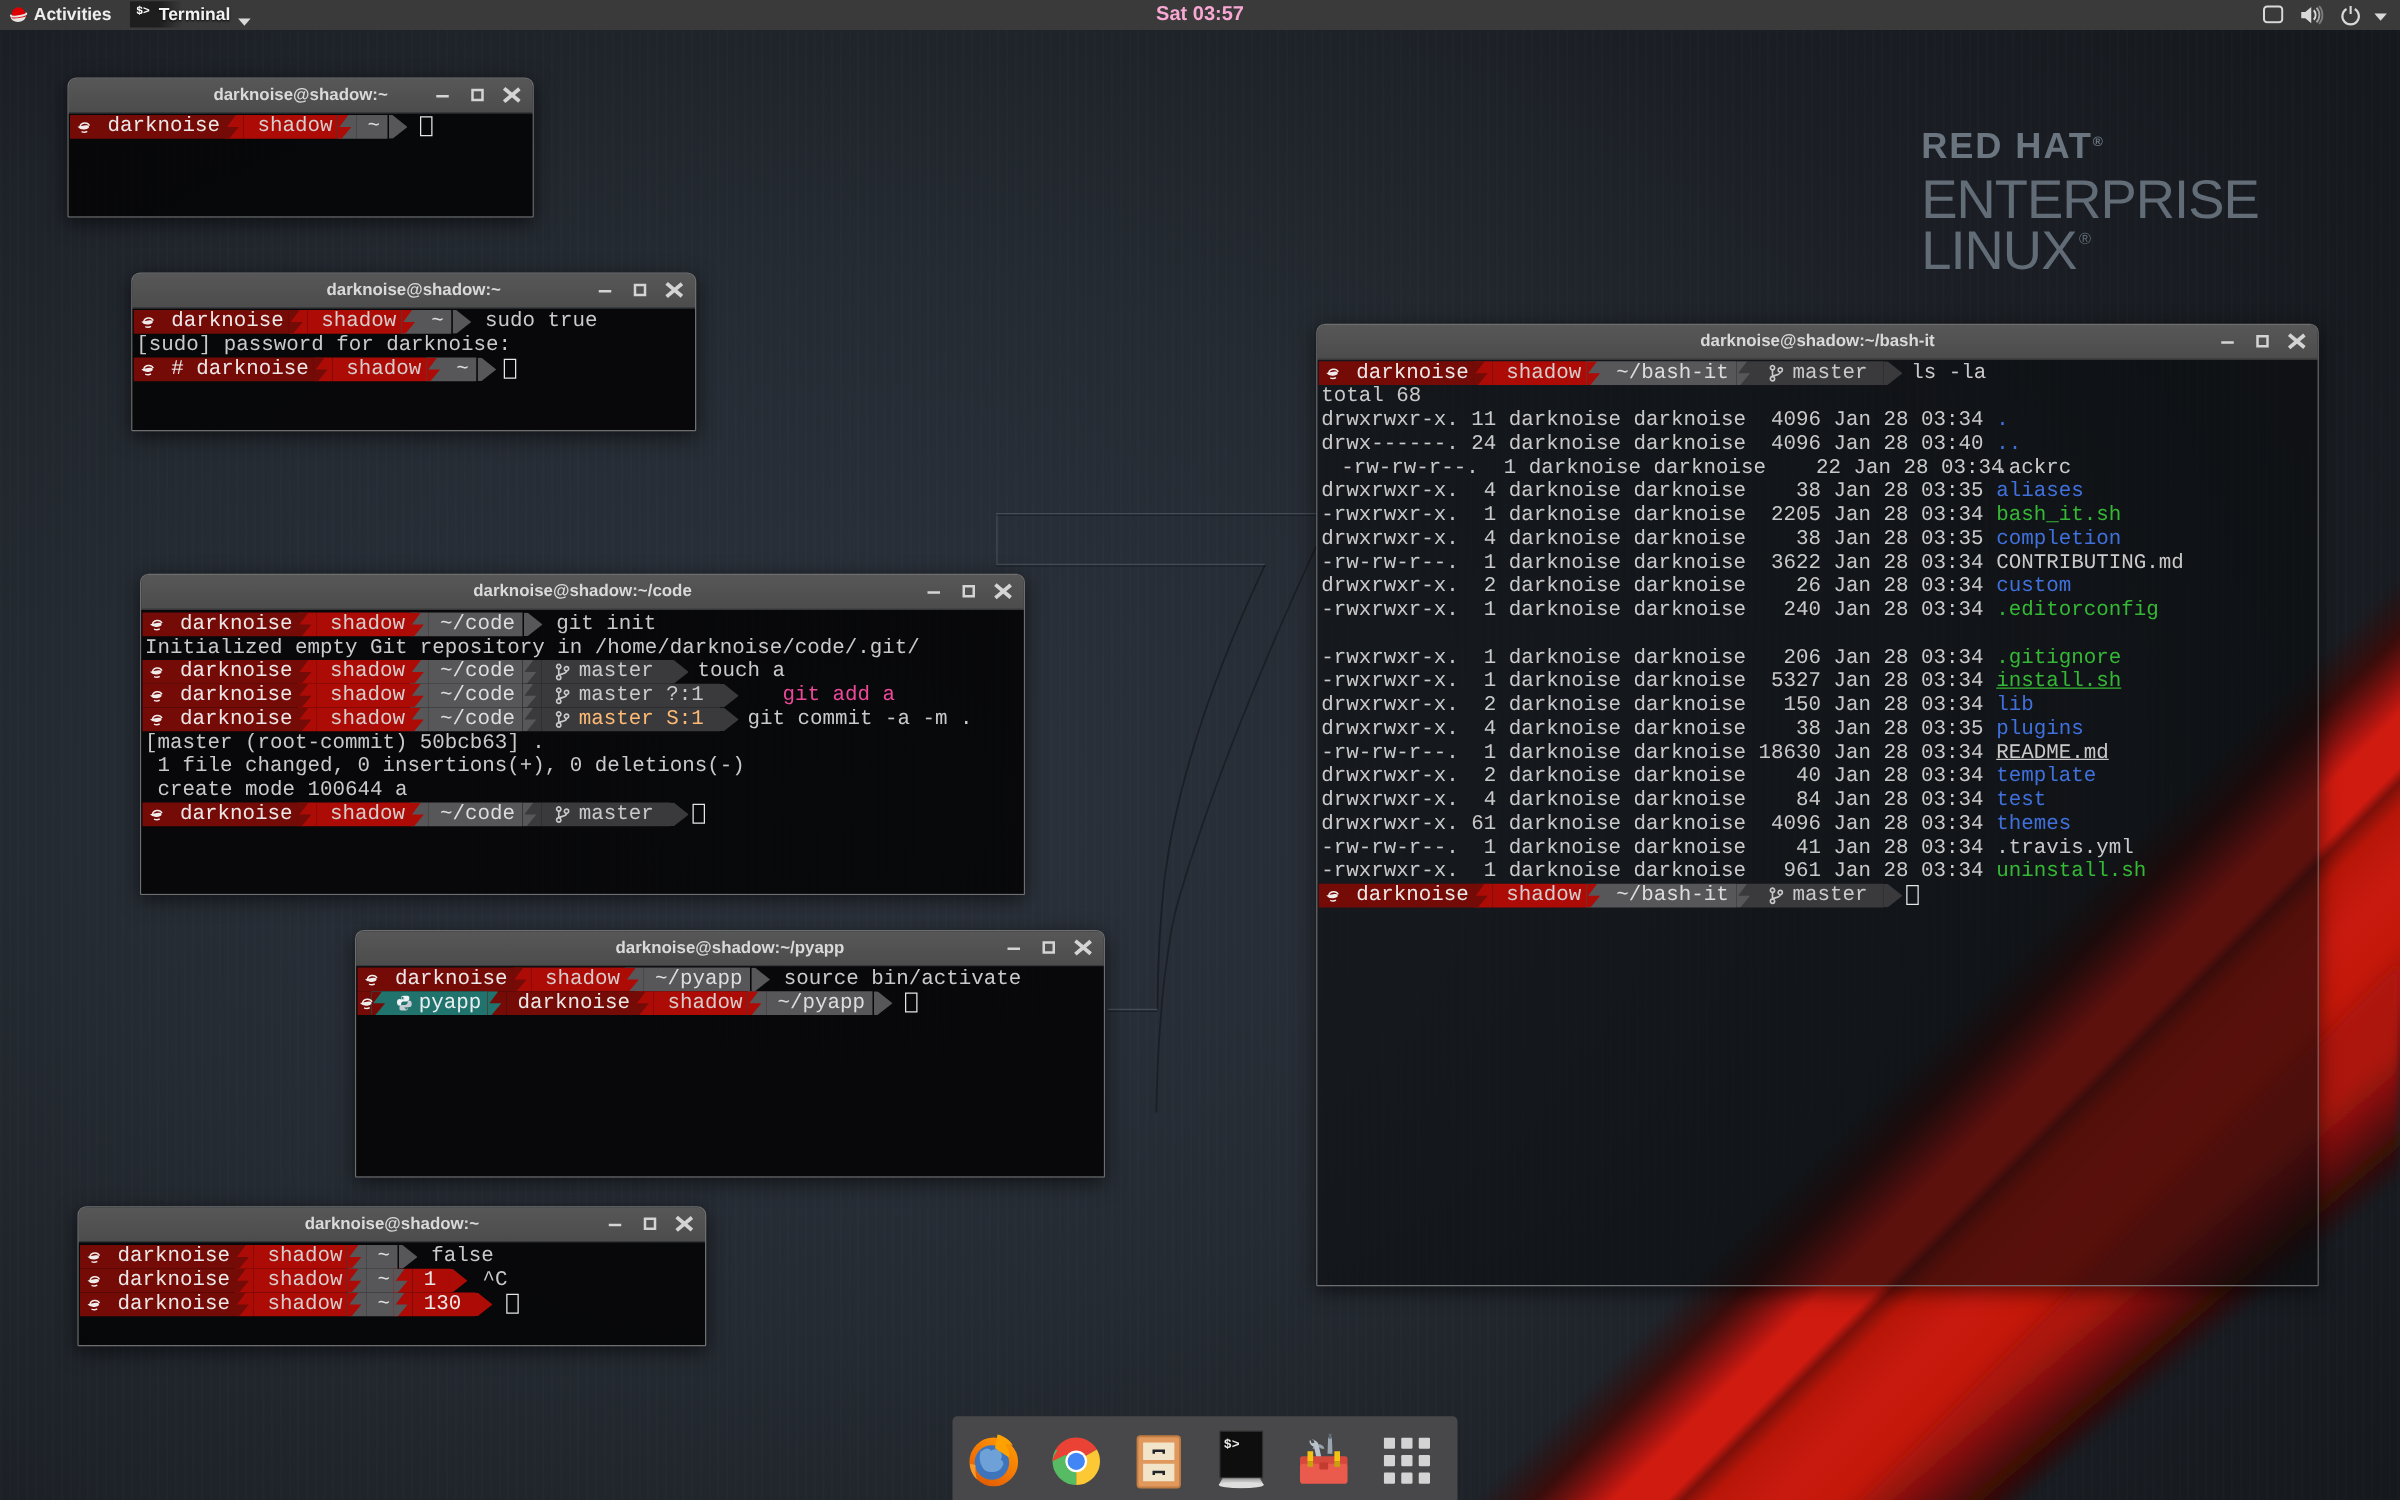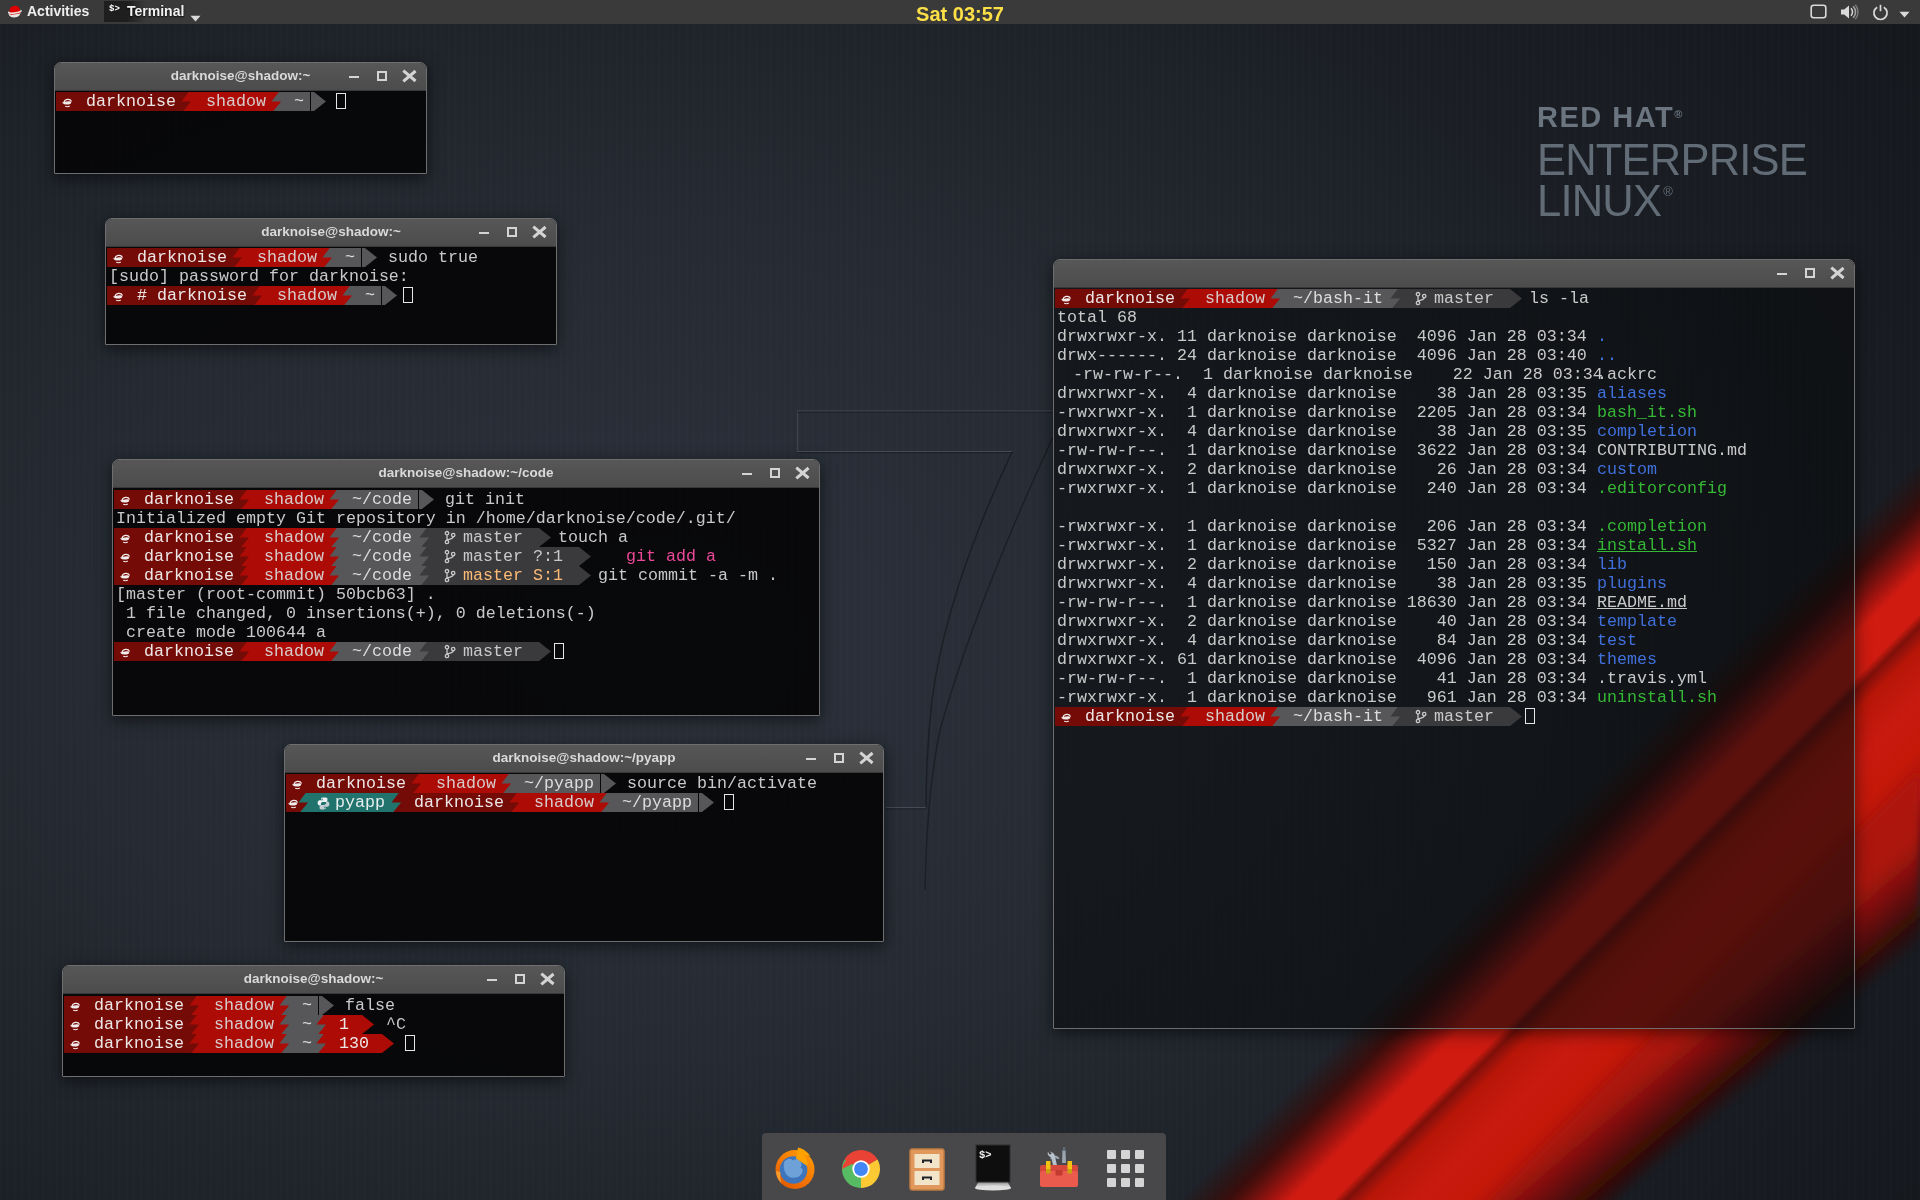--- a/index.html
+++ b/index.html
@@ -10,21 +10,21 @@
 .reg{font-size:11px;vertical-align:9px}
 .reg2{font-size:13px;vertical-align:20px;margin-left:2px}
 .l2{font-size:43.5px;letter-spacing:-0.8px;margin-top:2px;color:#626c77}
 .l3{font-size:43.5px;letter-spacing:-0.8px;margin-top:-8px;color:#626c77}
 .topbar{position:absolute;left:0;top:0;width:1920px;height:24px;background:#3a3a3a;z-index:50}
 .hat{position:absolute;left:6px;top:3px}
 .act{position:absolute;left:27px;top:3px;font-size:14px;font-weight:bold;color:#ededed}
 .tile{position:absolute;left:104px;top:1px;width:42px;height:21px;background:linear-gradient(90deg,#1e1e1e 55%,rgba(30,30,30,0));padding:1px 0 0 4px}
 .appname{position:absolute;left:127px;top:3px;font-size:14px;font-weight:bold;color:#f2f2f2;text-shadow:0 1px 2px #000}
 .tcaret{position:absolute;left:190px;top:8px}
-.clock{position:absolute;left:0;right:0;top:3px;text-align:center;font-size:20px;font-weight:bold;color:#fde047}
+.clock{position:absolute;left:0;right:0;top:3px;text-align:center;font-size:16px;font-weight:bold;color:#f9a8d4}
 .ticons{position:absolute;right:10px;top:4px}
 .ticons span{display:inline-block;vertical-align:top}
 .win{position:absolute;border:1px solid #6e6e6e;border-radius:7px 7px 1px 1px;box-shadow:0 4px 16px rgba(0,0,0,.55);z-index:10}
 .tb{position:relative;height:28px;background:linear-gradient(#575757,#4c4c4c);border-radius:6px 6px 0 0;border-bottom:1px solid #393939}
 .tt{position:absolute;left:0;right:0;top:5px;text-align:center;font-size:13.5px;font-weight:bold;color:#d9d9d9}
 .wb{position:absolute;top:8px;width:10px;height:10px}
 .min{right:67px;top:12.5px;height:2.5px;background:#d4d4d4}
 .max{right:39px;border:2.3px solid #d4d4d4}
 .cls{right:12px}
 .cls::before,.cls::after{content:"";position:absolute;left:4px;top:-3px;width:2.6px;height:16px;background:#d4d4d4}
@@ -460,20 +460,21 @@
           <i class="b bolt" style="left:251px;width:15px;background:#57575a"></i>
           <i class="b" style="left:266px;width:50px;background:#ad0b06"></i>
           <i class="x" style="left:275px;color:#ece7e7;">130</i>
           <i class="b arr" style="left:315px;width:15px;background:#ad0b06"></i>
           <i class="cur" style="left:341px"></i>
         </div>
       </div>
     </div>
     <div class="win" style="left:1053px;top:259px;width:802px;height:770px">
       <div class="tb">
+        <span class="tt">darknoise@shadow:~/bash-it</span>
         <span class="wb min"></span>
         <span class="wb max"></span>
         <span class="wb cls"></span>
       </div>
       <div class="ct" style="background:rgba(8,10,12,0.58)"><div class="row" style="top:1px">
           <i class="b" style="left:0px;width:124px;background:#750b07"></i>
           <i class="g" style="left:5px;top:3px"><svg width="13" height="13" viewBox="0 0 13 13">
               <path d="M3.0,6.6 a4.0,3.6 0 0 1 7.6,-1.1" fill="none" stroke="#f1ecec" stroke-width="1.2"></path>
               <path d="M1.0,6.4 q2.4,2.9 6.6,2.0 q3.2,-0.8 2.5,-2.5 q-0.5,-1 -2.5,-0.7 q-3.5,0.6 -6.6,1.2 z" fill="#f1ecec"></path>
               <path d="M4.2,10.3 q2.5,1.0 4.6,-0.2" fill="none" stroke="#f1ecec" stroke-width="1.1"></path>
@@ -523,21 +524,21 @@
           <i class="x" style="left:2px;color:#c9c9c9;">-rw-rw-r--.&nbsp;&nbsp;1&nbsp;darknoise&nbsp;darknoise&nbsp;&nbsp;3622&nbsp;Jan&nbsp;28&nbsp;03:34&nbsp;</i>
           <i class="x" style="left:542px;color:#c9c9c9;">CONTRIBUTING.md</i>
         </div><div class="row" style="top:172px">
           <i class="x" style="left:2px;color:#c9c9c9;">drwxrwxr-x.&nbsp;&nbsp;2&nbsp;darknoise&nbsp;darknoise&nbsp;&nbsp;&nbsp;&nbsp;26&nbsp;Jan&nbsp;28&nbsp;03:34&nbsp;</i>
           <i class="x" style="left:542px;color:#4070dc;">custom</i>
         </div><div class="row" style="top:191px">
           <i class="x" style="left:2px;color:#c9c9c9;">-rwxrwxr-x.&nbsp;&nbsp;1&nbsp;darknoise&nbsp;darknoise&nbsp;&nbsp;&nbsp;240&nbsp;Jan&nbsp;28&nbsp;03:34&nbsp;</i>
           <i class="x" style="left:542px;color:#35b835;">.editorconfig</i>
         </div><div class="row" style="top:229px">
           <i class="x" style="left:2px;color:#c9c9c9;">-rwxrwxr-x.&nbsp;&nbsp;1&nbsp;darknoise&nbsp;darknoise&nbsp;&nbsp;&nbsp;206&nbsp;Jan&nbsp;28&nbsp;03:34&nbsp;</i>
-          <i class="x" style="left:542px;color:#35b835;">.completion</i>
+          <i class="x" style="left:542px;color:#35b835;">.gitignore</i>
         </div><div class="row" style="top:248px">
           <i class="x" style="left:2px;color:#c9c9c9;">-rwxrwxr-x.&nbsp;&nbsp;1&nbsp;darknoise&nbsp;darknoise&nbsp;&nbsp;5327&nbsp;Jan&nbsp;28&nbsp;03:34&nbsp;</i>
           <i class="x" style="left:542px;color:#35b835;text-decoration:underline;">install.sh</i>
         </div><div class="row" style="top:267px">
           <i class="x" style="left:2px;color:#c9c9c9;">drwxrwxr-x.&nbsp;&nbsp;2&nbsp;darknoise&nbsp;darknoise&nbsp;&nbsp;&nbsp;150&nbsp;Jan&nbsp;28&nbsp;03:34&nbsp;</i>
           <i class="x" style="left:542px;color:#4070dc;">lib</i>
         </div><div class="row" style="top:286px">
           <i class="x" style="left:2px;color:#c9c9c9;">drwxrwxr-x.&nbsp;&nbsp;4&nbsp;darknoise&nbsp;darknoise&nbsp;&nbsp;&nbsp;&nbsp;38&nbsp;Jan&nbsp;28&nbsp;03:35&nbsp;</i>
           <i class="x" style="left:542px;color:#4070dc;">plugins</i>
         </div><div class="row" style="top:305px">

